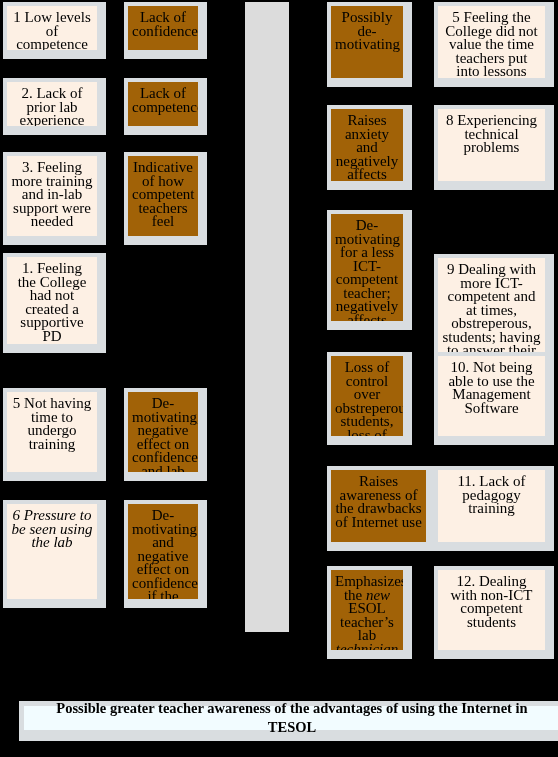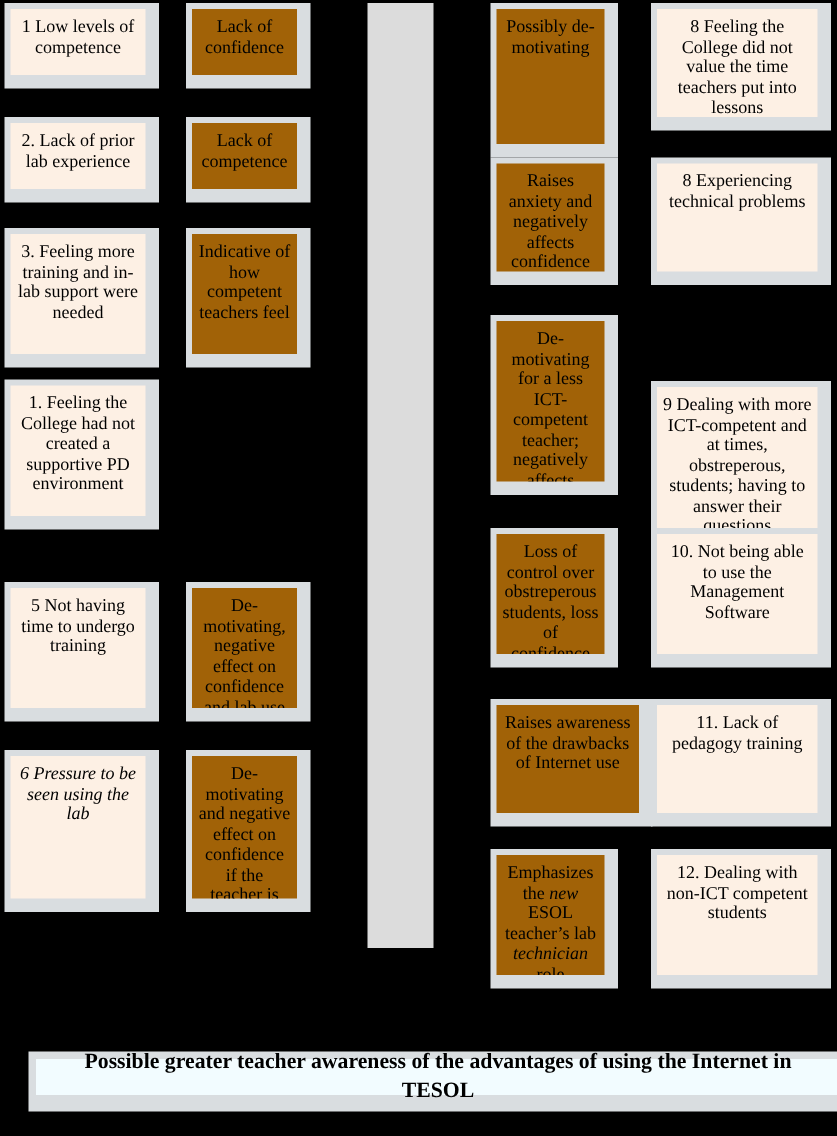--- a/index.html
+++ b/index.html
@@ -40,21 +40,21 @@
     display: block;
     text-align: center;
     overflow: hidden;
   }
   .node.peach .inner { background: #fdf0e4; }
   .node.mint  .inner { background: #a16207; }
 
   .node .label {
     display: block;
     padding: 5px 4px 0 4px;
-    font-size: 12px;
+    font-size: 15px;
     line-height: 13.5px;
     color: #000000;
     text-align: center;
     letter-spacing: 0px;
   }
 
   .label em { font-style: italic; }
 
   
   #spine {
@@ -152,21 +152,21 @@
       <span class="label">De-motivating, negative effect on confidence and lab use</span>
     </div>
   </div>
 
   <div class="node mint" style="left:124px; top:500px; width:83px; height:108px;">
     <div class="inner">
       <span class="label">De-motivating and negative effect on confidence if the teacher is not competent</span>
     </div>
   </div>
 
-  <div class="node mint" style="left:327px; top:2px; width:85px; height:103px;padding-left:16px;">
+  <div class="node mint" style="left:327px; top:2px; width:85px; height:85px;padding-left:16px;">
     <div class="inner">
       <span class="label">Possibly de-motivating</span>
     </div>
   </div>
 
   <div class="node mint" style="left:327px; top:210px; width:85px; height:120px;">
     <div class="inner">
       <span class="label">De-motivating for a less ICT-competent teacher; negatively affects confidence</span>
     </div>
   </div>
@@ -190,21 +190,21 @@
   </div>
 
   <div class="node mint" style="left:327px; top:566px; width:85px; height:93px;">
     <div class="inner">
       <span class="label"><span>Emphasizes the </span><em>new</em><span> ESOL teacher’s lab </span><em>technician</em><span> role</span></span>
     </div>
   </div>
 
   <div class="node peach" style="left:434px; top:2px; width:120px; height:85px;">
     <div class="inner">
-      <span class="label">8 Feeling the College did not value the time teachers put into lessons</span>
+      <span class="label">5 Feeling the College did not value the time teachers put into lessons</span>
     </div>
   </div>
 
   <div class="node peach" style="left:434px; top:105px; width:120px; height:85px;">
     <div class="inner">
       <span class="label">8   Experiencing technical problems</span>
     </div>
   </div>
 
   <div class="node peach" style="left:434px; top:210px; width:120px; height:120px;margin-top:44px;">

